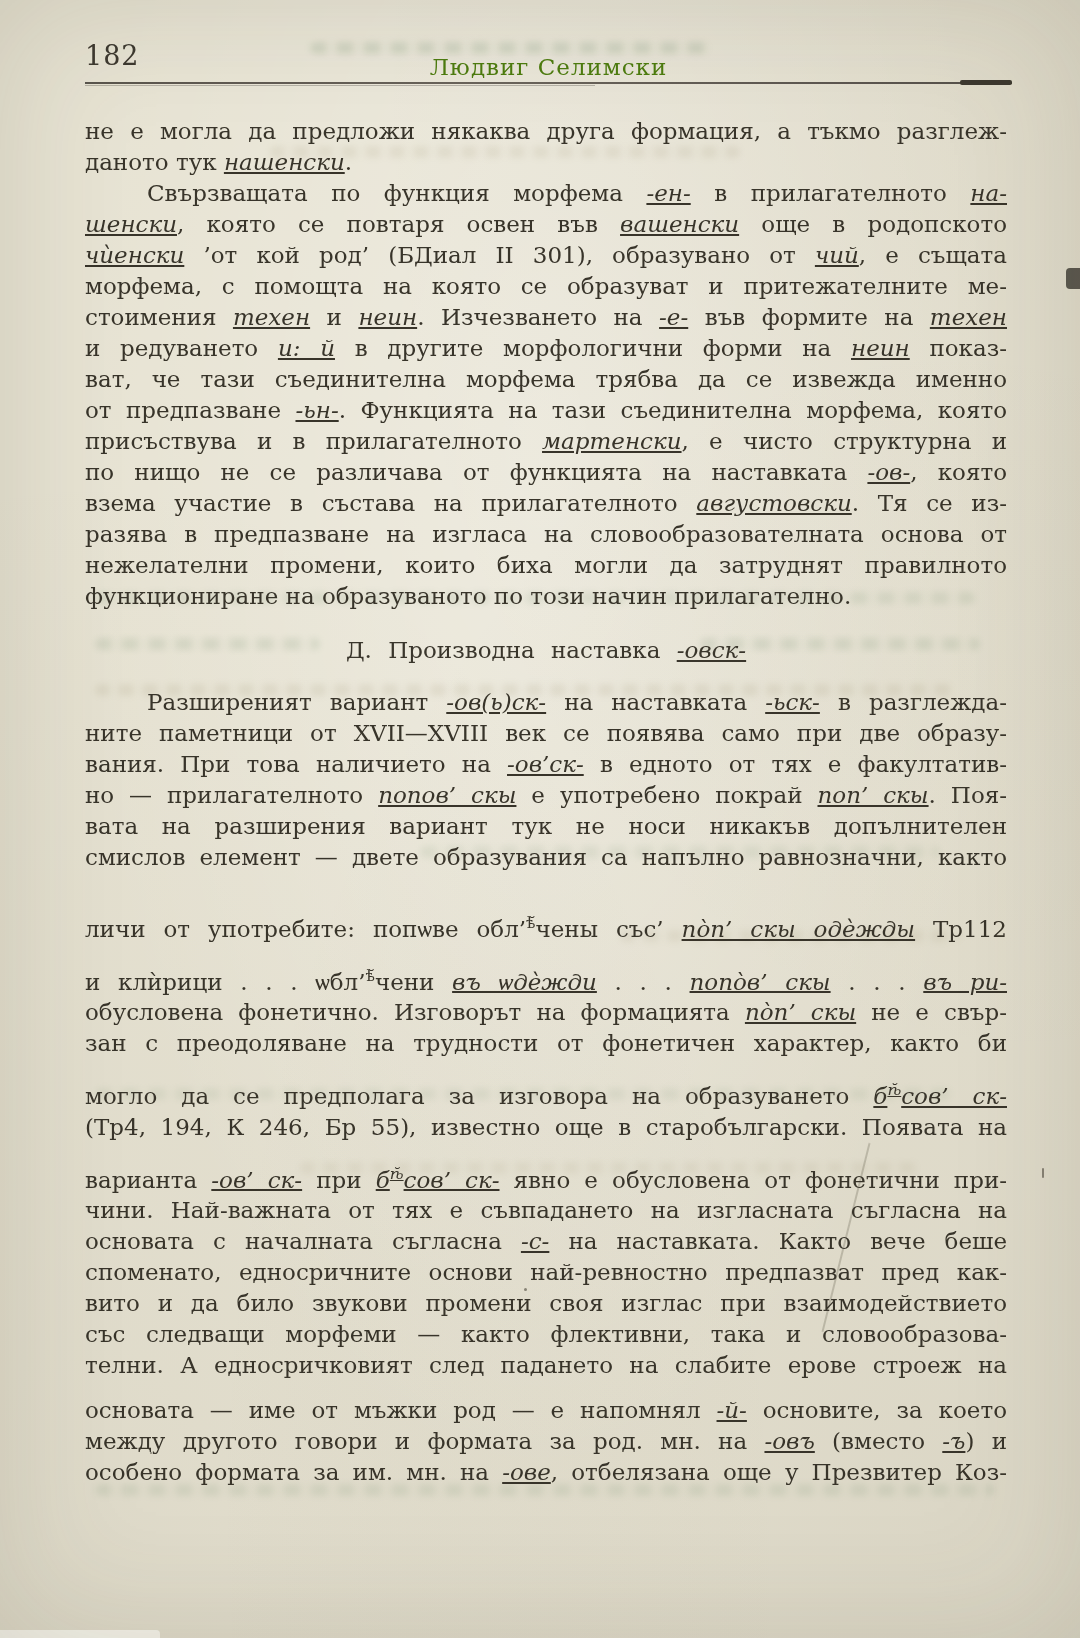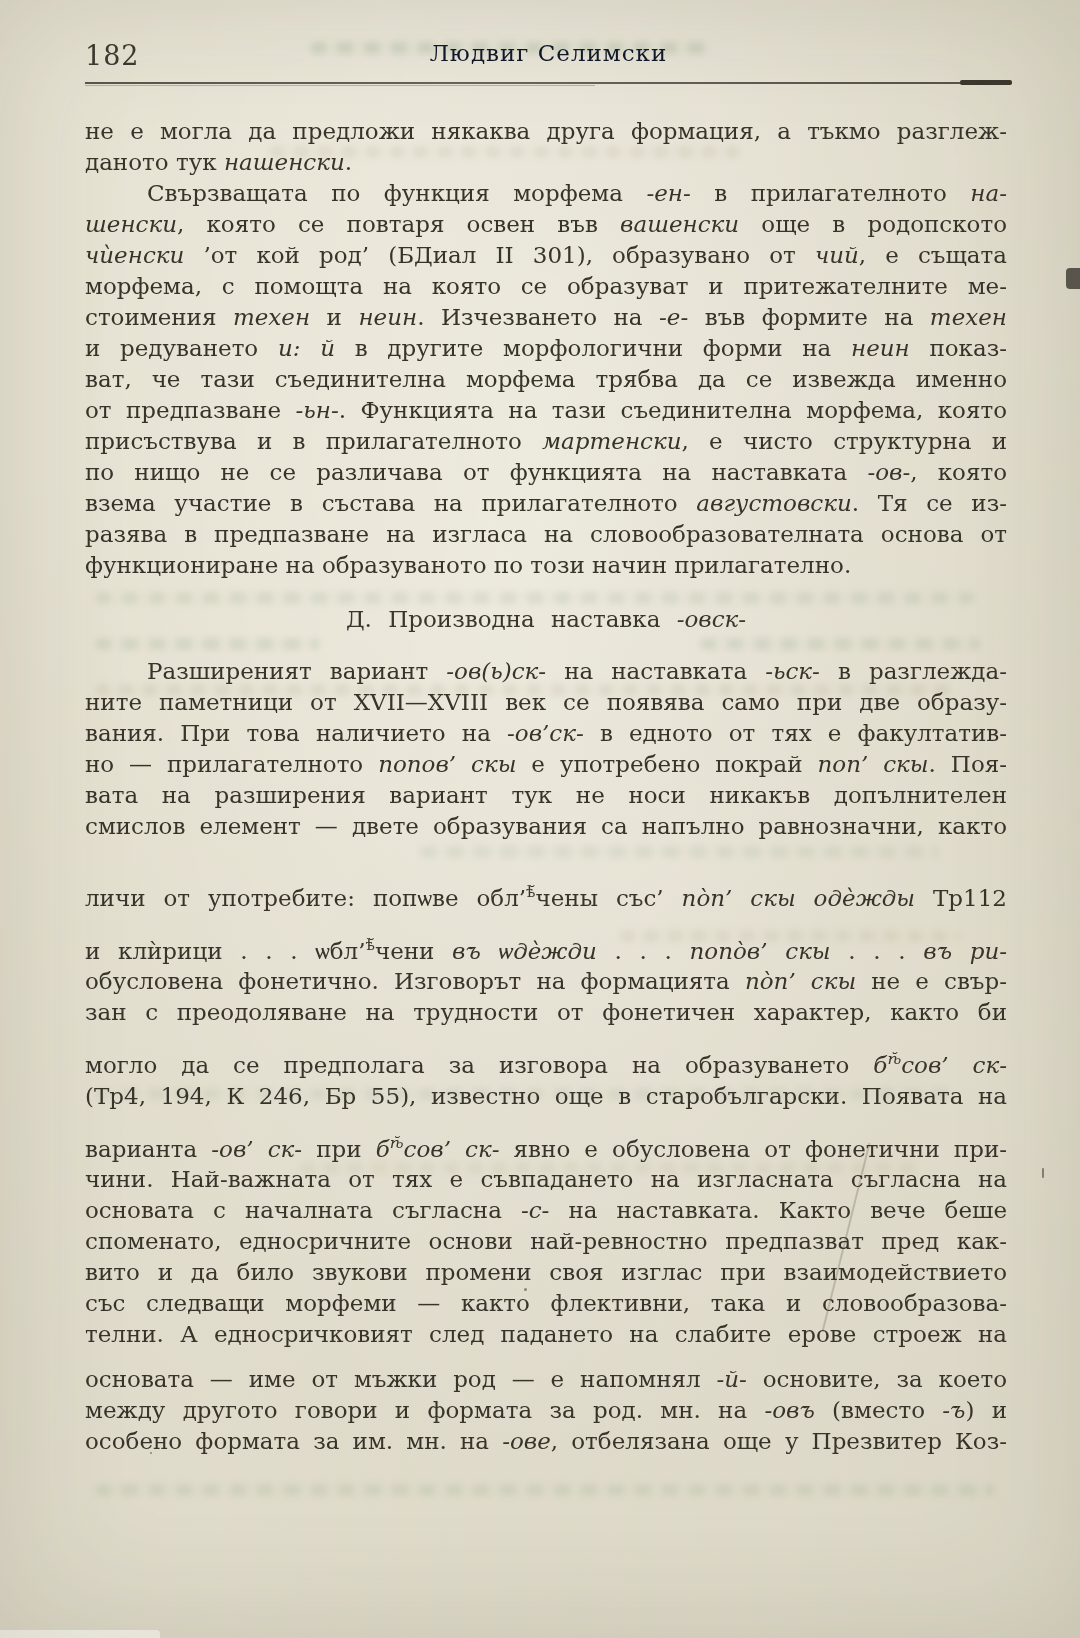--- a/index.html
+++ b/index.html
@@ -16,40 +16,40 @@
     color: #38342a;
   }
   body::after {
     content: ""; position: absolute; inset: 0; pointer-events: none;
     box-shadow: inset 0 0 130px rgba(70,60,35,0.16);
   }
 
   
   .page-header { position: absolute; left: 85px; top: 38px; width: 927px; height: 48px; }
   .page-number { position: absolute; left: 0; top: 2px; font-size: 27px; letter-spacing: 1px; color: #3d3930; }
-  .running-title { position: absolute; left: 0; right: 0; top: 2px; text-align: center;
-    font-size: 23px; letter-spacing: 1px; color: #0f172a; }
+  .running-title { position: absolute; left: 0; right: 0; top: 16px; text-align: center;
+    font-size: 23px; letter-spacing: 1px; color: #4d7c0f; }
   .header-rule { position: absolute; left: 0; top: 44px; width: 100%; height: 2px;
     background: linear-gradient(90deg, #5a554d 0%, #6a655c 45%, #55504a 100%); }
   .header-rule::before { content: ""; position: absolute; left: 0; top: 3px; width: 55%; height: 1px;
     background: rgba(90,84,74,0.35); }
   .header-rule::after { content: ""; position: absolute; right: 0; top: -2px; width: 52px; height: 5px;
     background: #3c382f; border-radius: 2px; }
 
   
   .text-block { position: absolute; left: 85px; top: 116px; width: 922px;
     font-size: 23px; line-height: 31px; }
   .paragraph { margin: 0; }
   .line { text-align: justify; text-align-last: justify; }
   .line.end { text-align-last: left; }
   .line.indent { padding-left: 62px; }
   .line.gap-lg { margin-top: 34px; }
   .line.gap-md { margin-top: 15px; }
   .line.gap-sm { margin-top: 14px; }
-  .it { font-style: italic; }
+  .it { font-style: italic; text-decoration: underline; }
   .sup { font-size: 68%; vertical-align: 0.55em; letter-spacing: 0; }
   .section-heading { text-align: left; text-align-last: center; margin: 23px 0 21px;
     word-spacing: 9px; color: #3a362c; }
 
   
   .bleed { position: absolute; height: 12px; border-radius: 6px; filter: blur(3px); opacity: .45;
     background: repeating-linear-gradient(90deg, rgba(125,150,118,0.38) 0 16px, rgba(125,150,118,0.06) 16px 27px);
     pointer-events: none; }
   .bleed.warm { background: repeating-linear-gradient(90deg, rgba(150,140,105,0.35) 0 14px, rgba(150,140,105,0.05) 14px 24px); }
   .b1 { left: 310px; top: 42px;  width: 400px; opacity: .55; }
@@ -112,20 +112,21 @@
       <div class="line"><span class="it">чѝенски</span><span> ’от кой род’ (БДиал II 301), образувано от </span><span class="it">чий</span><span>, е същата</span></div>
       <div class="line"><span>морфема, с помощта на която се образуват и притежателните ме-</span></div>
       <div class="line"><span>стоимения </span><span class="it">техен</span><span> и </span><span class="it">неин</span><span>. Изчезването на </span><span class="it">-е-</span><span> във формите на </span><span class="it">техен</span></div>
       <div class="line"><span>и редуването </span><span class="it">и: й</span><span> в другите морфологични форми на </span><span class="it">неин</span><span> показ-</span></div>
       <div class="line"><span>ват, че тази съединителна морфема трябва да се извежда именно</span></div>
       <div class="line"><span>от предпазване </span><span class="it">-ьн-</span><span>. Функцията на тази съединителна морфема, която</span></div>
       <div class="line"><span>присъствува и в прилагателното </span><span class="it">мартенски</span><span>, е чисто структурна и</span></div>
       <div class="line"><span>по нищо не се различава от функцията на наставката </span><span class="it">-ов-</span><span>, която</span></div>
       <div class="line"><span>взема участие в състава на прилагателното </span><span class="it">августовски</span><span>. Тя се из-</span></div>
       <div class="line"><span>разява в предпазване на изгласа на словообразователната основа от</span></div>
+      <div class="line"><span>нежелателни промени, които биха могли да затруднят правилното</span></div>
       <div class="line end"><span>функциониране на образуваното по този начин прилагателно.</span></div>
     </div>
     <div class="section-heading"><span>Д. Производна наставка </span><span class="it">-овск-</span></div>
     <div class="paragraph">
       <div class="line indent"><span>Разширеният вариант </span><span class="it">-ов(ь)ск-</span><span> на наставката </span><span class="it">-ьск-</span><span> в разглежда-</span></div>
       <div class="line"><span>ните паметници от XVII—XVIII век се появява само при две образу-</span></div>
       <div class="line"><span>вания. При това наличието на </span><span class="it">-ов’ск-</span><span> в едното от тях е факултатив-</span></div>
       <div class="line"><span>но — прилагателното </span><span class="it">попов’ скы</span><span> е употребено покрай </span><span class="it">поп’ скы</span><span>. Поя-</span></div>
       <div class="line"><span>вата на разширения вариант тук не носи никакъв допълнителен</span></div>
       <div class="line"><span>смислов елемент — двете образувания са напълно равнозначни, както</span></div>

